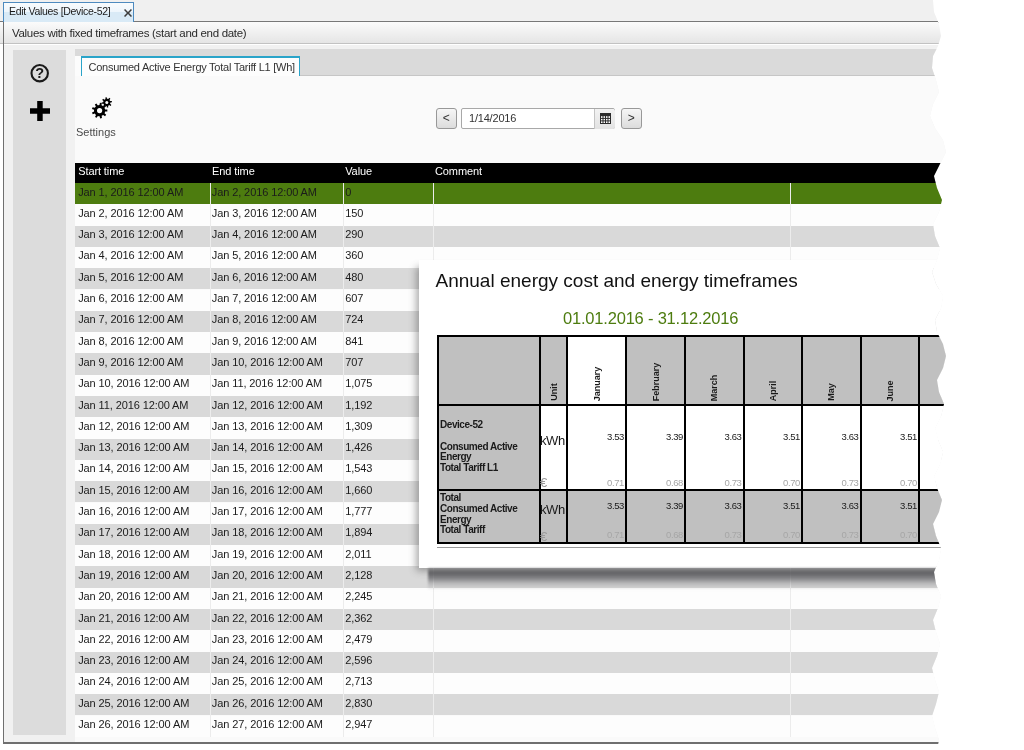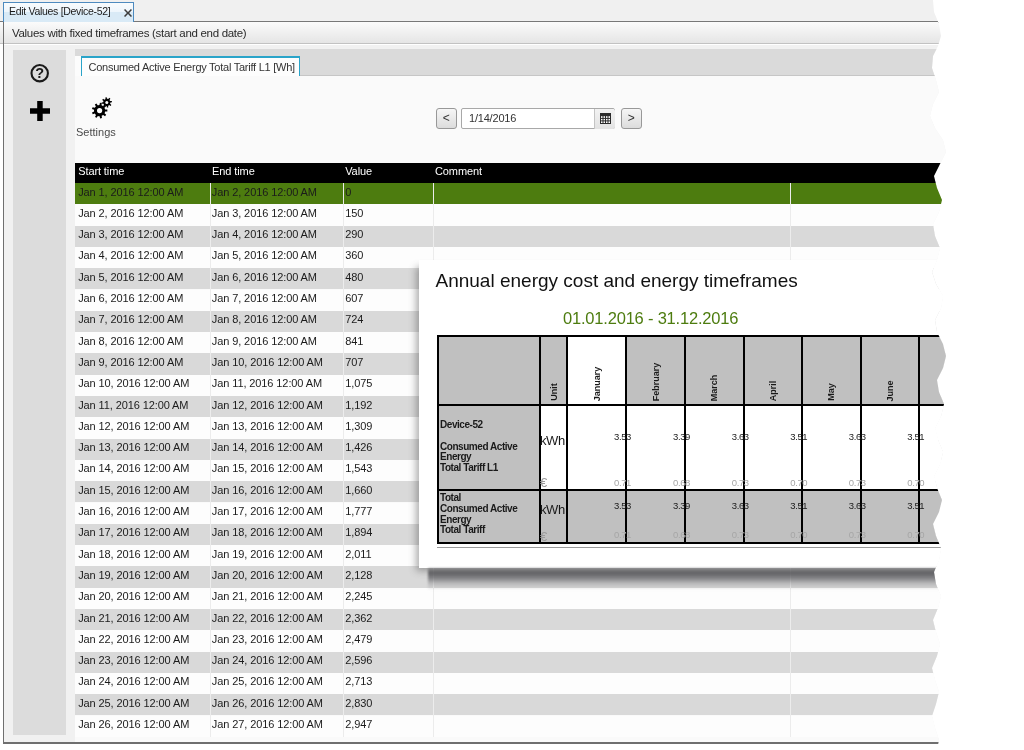--- a/index.html
+++ b/index.html
@@ -29,21 +29,21 @@
 .trow { position:absolute; left:0; width:100%; height:21.3px; }
 .trow span { position:absolute; top:2.5px; font-size:11px; letter-spacing:-0.1px; color:#1b1b1b; white-space:pre; }
 .c1 { left:3.7px; } .c2 { left:137.3px; } .c3 { left:270.8px; }
 .colsep { position:absolute; top:183px; height:554px; width:1px; background:#ececec; }
 .rpanel { position:absolute; left:419px; top:260px; width:605px; height:308px; background:#fff; box-shadow:-5px 5px 7px -2px rgba(80,80,80,0.45); }
 .rtitle { position:absolute; left:435.5px; top:270px; font-size:19px; color:#111; }
 .rsub { position:absolute; left:563px; top:308.5px; font-size:16.5px; letter-spacing:-0.2px; color:#4d7c0f; }
 .rot { position:absolute; transform:translate(-50%,-50%) rotate(-90deg); font-size:9px; font-weight:bold; color:#1a1a1a; white-space:nowrap; }
 .rlabel { position:absolute; text-align:left; font-size:10px; letter-spacing:-0.45px; font-weight:bold; color:#1a1a1a; line-height:10.8px; }
 .runit { position:absolute; text-align:left; font-size:13px; letter-spacing:-0.4px; }
-.rval { position:absolute; text-align:center; font-size:9.5px; letter-spacing:-0.4px;margin-left:27px; }
+.rval { position:absolute; text-align:right; font-size:9.5px; letter-spacing:-0.4px; }
 .rshadow { position:absolute; left:428px; top:568px; width:512px; height:22px; background:linear-gradient(to bottom, rgba(110,110,112,0.55) 0%, rgba(80,80,84,0.87) 22%, rgba(92,92,96,0.65) 48%, rgba(130,130,133,0.32) 72%, rgba(160,160,160,0) 100%); filter:blur(0.8px); }
 </style></head>
 <body>
 <div class="page">
  <div class="app">
   <div class="tabstrip"></div>
   <div class="stripline"></div>
   <div class="maintab">Edit Values [Device-52]
     <svg width="8" height="8" style="position:absolute;left:120px;top:6px" viewBox="0 0 9 9">
           <path d="M1.2 0 L4.5 3.3 L7.8 0 L9 1.2 L5.7 4.5 L9 7.8 L7.8 9 L4.5 5.7 L1.2 9 L0 7.8 L3.3 4.5 L0 1.2 Z" fill="#3d3d3d"></path>

